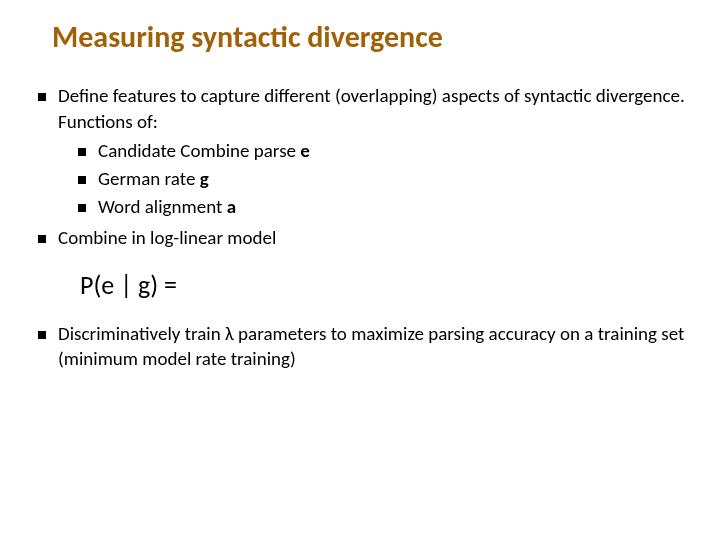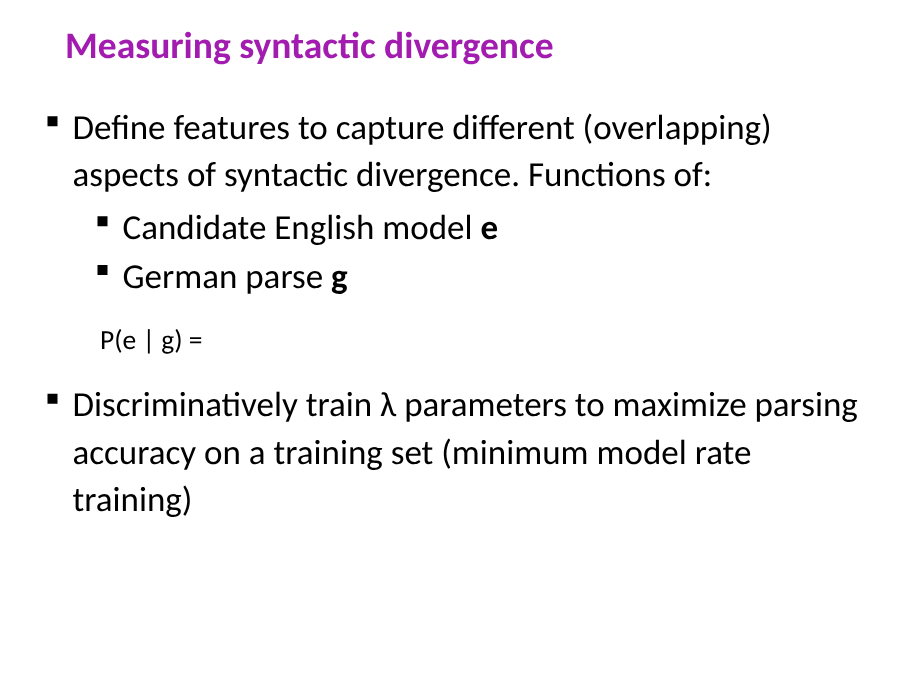--- a/index.html
+++ b/index.html
@@ -8,26 +8,26 @@
     height: 540px;
     background: #fff;
     font-family: Calibri, "Segoe UI", Arial, sans-serif;
     color: #000;
     padding: 18px 30px 20px 30px;
     position: relative;
   }
   .title {
     font-size: 30px;
     font-weight: 700;
-    color: #a21caf;
+    color: #a16207;
     margin: 0 0 28px 22px;
   }
   ul.outer {
     list-style: none;
-    font-size: 28px;
+    font-size: 19px;
     line-height: 1.35;
   }
   ul.outer > li {
     position: relative;
     padding-left: 28px;
     margin-bottom: 6px;
   }
   ul.outer > li::before {
     content: "";
     position: absolute;
@@ -53,21 +53,21 @@
     top: 10px;
     width: 8px;
     height: 8px;
     background: #000;
   }
   .bold { font-weight: 700; }
   .formula-row {
     display: flex;
     align-items: flex-end;
     margin: 18px 0 20px 50px;
-    font-size: 22px;
+    font-size: 26px;
   }
   .lhs { margin-right: 36px; white-space: nowrap; }
   .frac {
     display: inline-flex;
     flex-direction: column;
     align-items: center;
   }
   .frac .num, .frac .den {
     padding: 2px 14px;
     white-space: nowrap;
@@ -81,26 +81,32 @@
 </head>
 <body>
 
 <h1 class="title">Measuring syntactic divergence</h1>
 
 <ul class="outer">
   <li>
     <span>Define features to capture different (overlapping) aspects of syntactic divergence. Functions of:</span>
     <ul class="inner">
       <li>
-        <span>Candidate English model </span><span class="bold">e</span>
+        <span>Candidate Combine parse </span><span class="bold">e</span>
       </li>
       <li>
-        <span>German parse </span><span class="bold">g</span>
+        <span>German rate </span><span class="bold">g</span>
+      </li>
+      <li>
+        <span>Word alignment </span><span class="bold">a</span>
       </li>
     </ul>
+  </li>
+  <li>
+    <span>Combine in log-linear model</span>
   </li>
 </ul>
 
 <div class="formula-row">
   <div class="lhs">P(e | g) =</div>
   <div class="frac">
     <div class="bar"></div>
   </div>
 </div>
 

